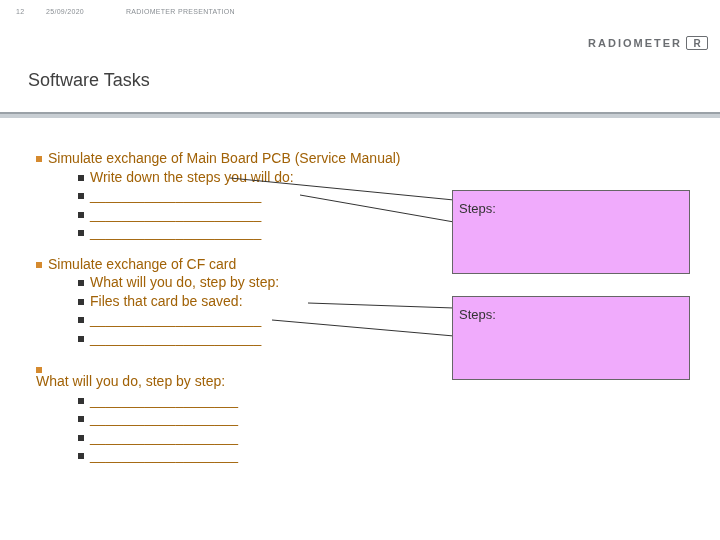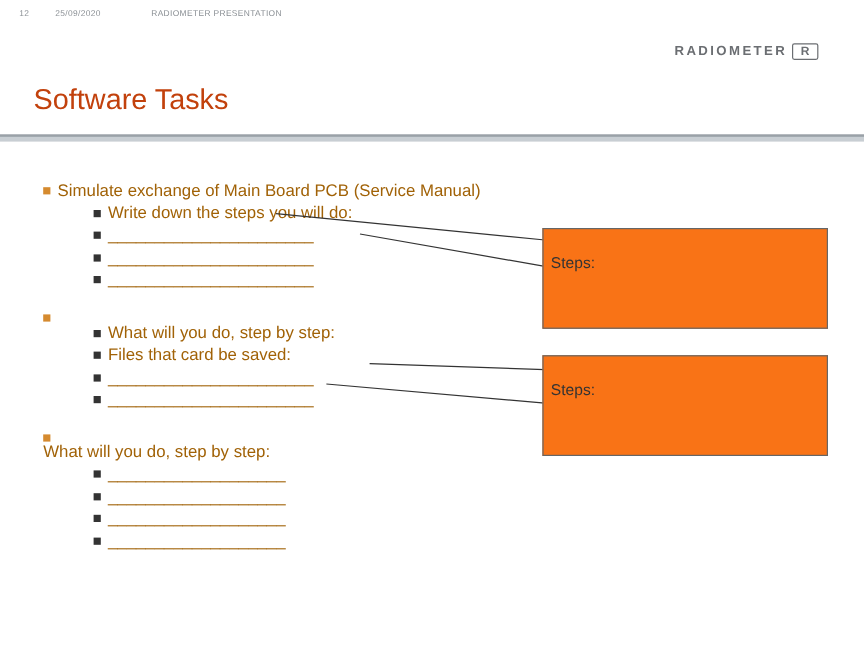--- a/index.html
+++ b/index.html
@@ -1,33 +1,33 @@
 <!DOCTYPE html>
 <html><head>
 <meta charset="utf-8">
 <style>
   * { box-sizing: border-box; margin: 0; padding: 0; }
   html, body { width: 720px; height: 540px; background: #fff; font-family: "Segoe UI", Arial, sans-serif; color: #333; position: relative; overflow: hidden; }
   .header-strip { position: absolute; top: 8px; left: 16px; right: 16px; height: 10px; font-size: 7px; letter-spacing: 0.3px; color: #8a8f94; }
   .header-strip .pg { position: absolute; left: 0; }
   .header-strip .dt { position: absolute; left: 30px; }
   .header-strip .ttl { position: absolute; left: 110px; }
-  .logo { position: absolute; top: 36px; right: 38px; display: flex; align-items: center; gap: 4px; }
+  .logo { position: absolute; top: 36px; right: 12px; display: flex; align-items: center; gap: 4px; }
   .logo-text { font-size: 11px; letter-spacing: 2px; color: #6b6e72; font-weight: 600; }
   .logo-mark { width: 22px; height: 14px; border: 1px solid #6b6e72; border-radius: 2px; display: flex; align-items: center; justify-content: center; font-size: 10px; color: #6b6e72; font-weight: 700; }
-  .title { position: absolute; top: 70px; left: 28px; font-size: 24px; font-weight: 400; color: #c2410c; }
+  .title { position: absolute; top: 70px; left: 28px; font-size: 18px; font-weight: 400; color: #404040; }
   .rule { position: absolute; top: 112px; left: 0; right: 0; height: 6px; background: #c8ced3; border-top: 2px solid #9aa1a7; }
   .content { position: absolute; top: 150px; left: 36px; right: 24px; bottom: 10px; font-size: 14px; line-height: 1.25; color: #a16207; }
   .bullet-row { display: flex; align-items: flex-start; gap: 6px; }
   .bullet { width: 6px; height: 6px; background: #d58a2f; margin-top: 6px; flex-shrink: 0; }
   .sub { margin-left: 42px; margin-top: 1px; }
   .sub .bullet { background: #333; }
   .blank { letter-spacing: 0; }
   .block { margin-bottom: 14px; }
-  .steps-box { position: absolute; border: 1px solid #666; background: #f97316; font-size: 13px; padding: 20px 6px; }
+  .steps-box { position: absolute; border: 1px solid #666; background: #f0abfc; font-size: 13px; padding: 10px 6px; }
   .steps1 { top: 190px; left: 452px; width: 238px; height: 84px; }
   .steps2 { top: 296px; left: 452px; width: 238px; height: 84px; }
   svg.lines { position: absolute; top: 150px; left: 0; width: 720px; height: 260px; pointer-events: none; }
   svg.lines line { stroke: #333; stroke-width: 1; }
 </style>
 </head>
 <body>
 
 <div class="header-strip">
   <span class="pg">12</span>
@@ -64,20 +64,21 @@
       </div>
     <div class="bullet-row sub">
         <span class="bullet"></span>
         <span class="blank">______________________</span>
       </div>
   </div>
 
   <div class="block">
     <div class="bullet-row">
       <span class="bullet"></span>
+      <span>Simulate exchange of CF card</span>
     </div>
     <div class="bullet-row sub">
         <span class="bullet"></span>
         <span>What will you do, step by step:</span>
       </div>
     <div class="bullet-row sub">
         <span class="bullet"></span>
         <span>Files that card be saved:</span>
       </div>
     <div class="bullet-row sub">

